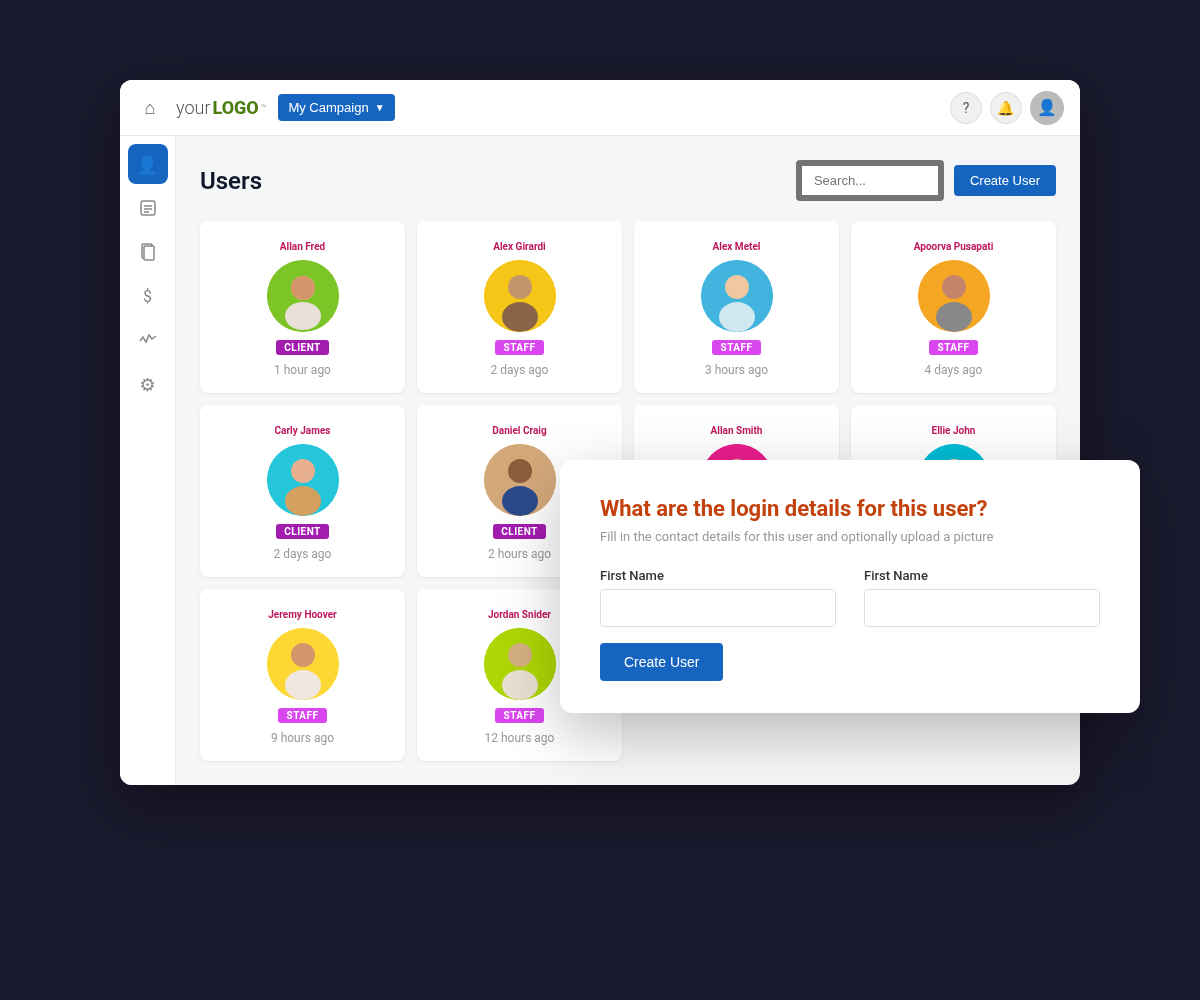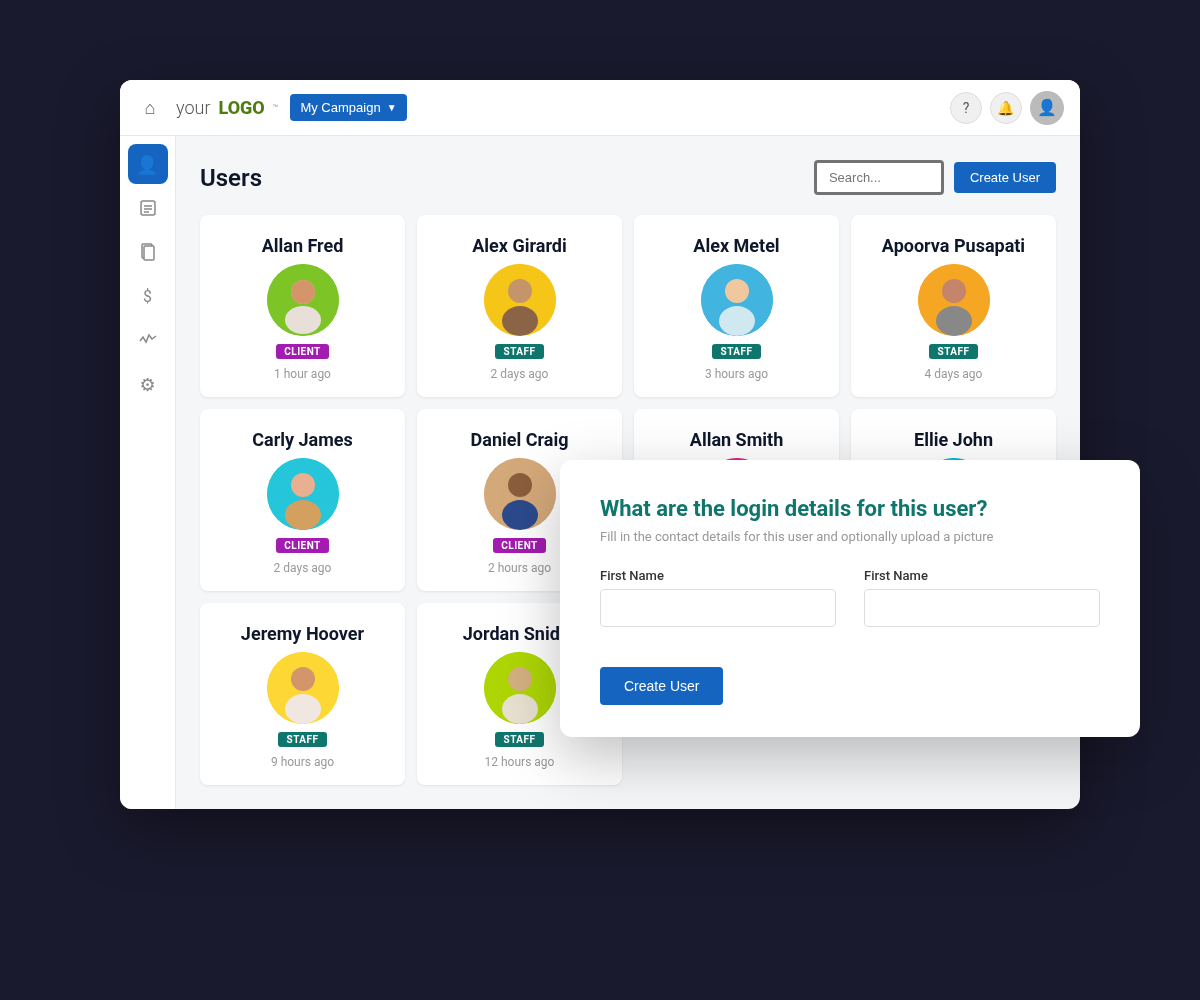--- a/index.html
+++ b/index.html
@@ -34,21 +34,21 @@
       border-bottom: 1px solid #e8e8e8;
       gap: 12px;
     }
     .nav-home-icon {
       width: 28px; height: 28px;
       display: flex; align-items: center; justify-content: center;
       color: #666;
       font-size: 18px;
     }
     .logo-area {
-      display: flex; align-items: center; gap: 8px;
+      display: flex; align-items: center; gap: 2px;
       font-size: 18px;
       color: #333;
     }
     .logo-your { font-weight: 300; color: #555; }
     .logo-logo { font-weight: 800; color: #4d7c0f; }
     .logo-tm { font-size: 9px; color: #999; vertical-align: super; }
     .campaign-btn {
       background: #1565c0;
       color: white;
       border: none;
@@ -136,26 +136,26 @@
       font-size: 24px;
       font-weight: 600;
       color: #0f172a;
     }
     .header-actions {
       display: flex;
       align-items: center;
       gap: 10px;
     }
     .search-input {
-      border: 3px solid #737373;
+      border: 6px solid #737373;
       border-radius: 4px;
       padding: 7px 12px;
       font-size: 13px;
       color: #999;
-      width: 130px;
+      width: 148px;
       outline: none;
     }
     .create-user-btn {
       background: #1565c0;
       color: white;
       border: none;
       border-radius: 4px;
       padding: 8px 16px;
       font-size: 13px;
       cursor: pointer;
@@ -172,23 +172,23 @@
       background: #fff;
       border-radius: 8px;
       padding: 20px 16px 16px;
       display: flex;
       flex-direction: column;
       align-items: center;
       gap: 8px;
       box-shadow: 0 1px 3px rgba(0,0,0,0.08);
     }
     .user-name {
-      font-size: 18px;
+      font-size: 10px;
       font-weight: 700;
-      color: #0f172a;
+      color: #be185d;
       text-align: center;
     }
     .avatar-circle {
       width: 72px; height: 72px;
       border-radius: 50%;
       display: flex;
       align-items: center;
       justify-content: center;
       font-size: 32px;
       overflow: hidden;
@@ -196,21 +196,21 @@
     }
     .role-badge {
       border-radius: 3px;
       padding: 2px 8px;
       font-size: 10px;
       font-weight: 700;
       letter-spacing: 0.5px;
       color: white;
     }
     .role-client { background: #a21caf; }
-    .role-staff { background: #0f766e; }
+    .role-staff { background: #d946ef; }
     .time-ago {
       font-size: 12px;
       color: #999;
     }
     .card-partial {
       overflow: hidden;
       max-height: 170px;
     }
 
     
@@ -221,33 +221,33 @@
       width: 580px;
       background: white;
       border-radius: 12px;
       padding: 36px 40px 32px;
       box-shadow: 0 20px 60px rgba(0,0,0,0.25);
       z-index: 10;
     }
     .modal-title {
       font-size: 22px;
       font-weight: 700;
-      color: #0f766e;
+      color: #c2410c;
       margin-bottom: 8px;
     }
     .modal-subtitle {
       font-size: 13px;
       color: #999;
       margin-bottom: 24px;
     }
     .form-row {
       display: grid;
       grid-template-columns: 1fr 1fr;
       gap: 28px;
-      margin-bottom: 32px;
+      margin-bottom: 8px;
     }
     .form-group {
       display: flex;
       flex-direction: column;
       gap: 6px;
     }
     .form-label {
       font-size: 13px;
       font-weight: 500;
       color: #333;

